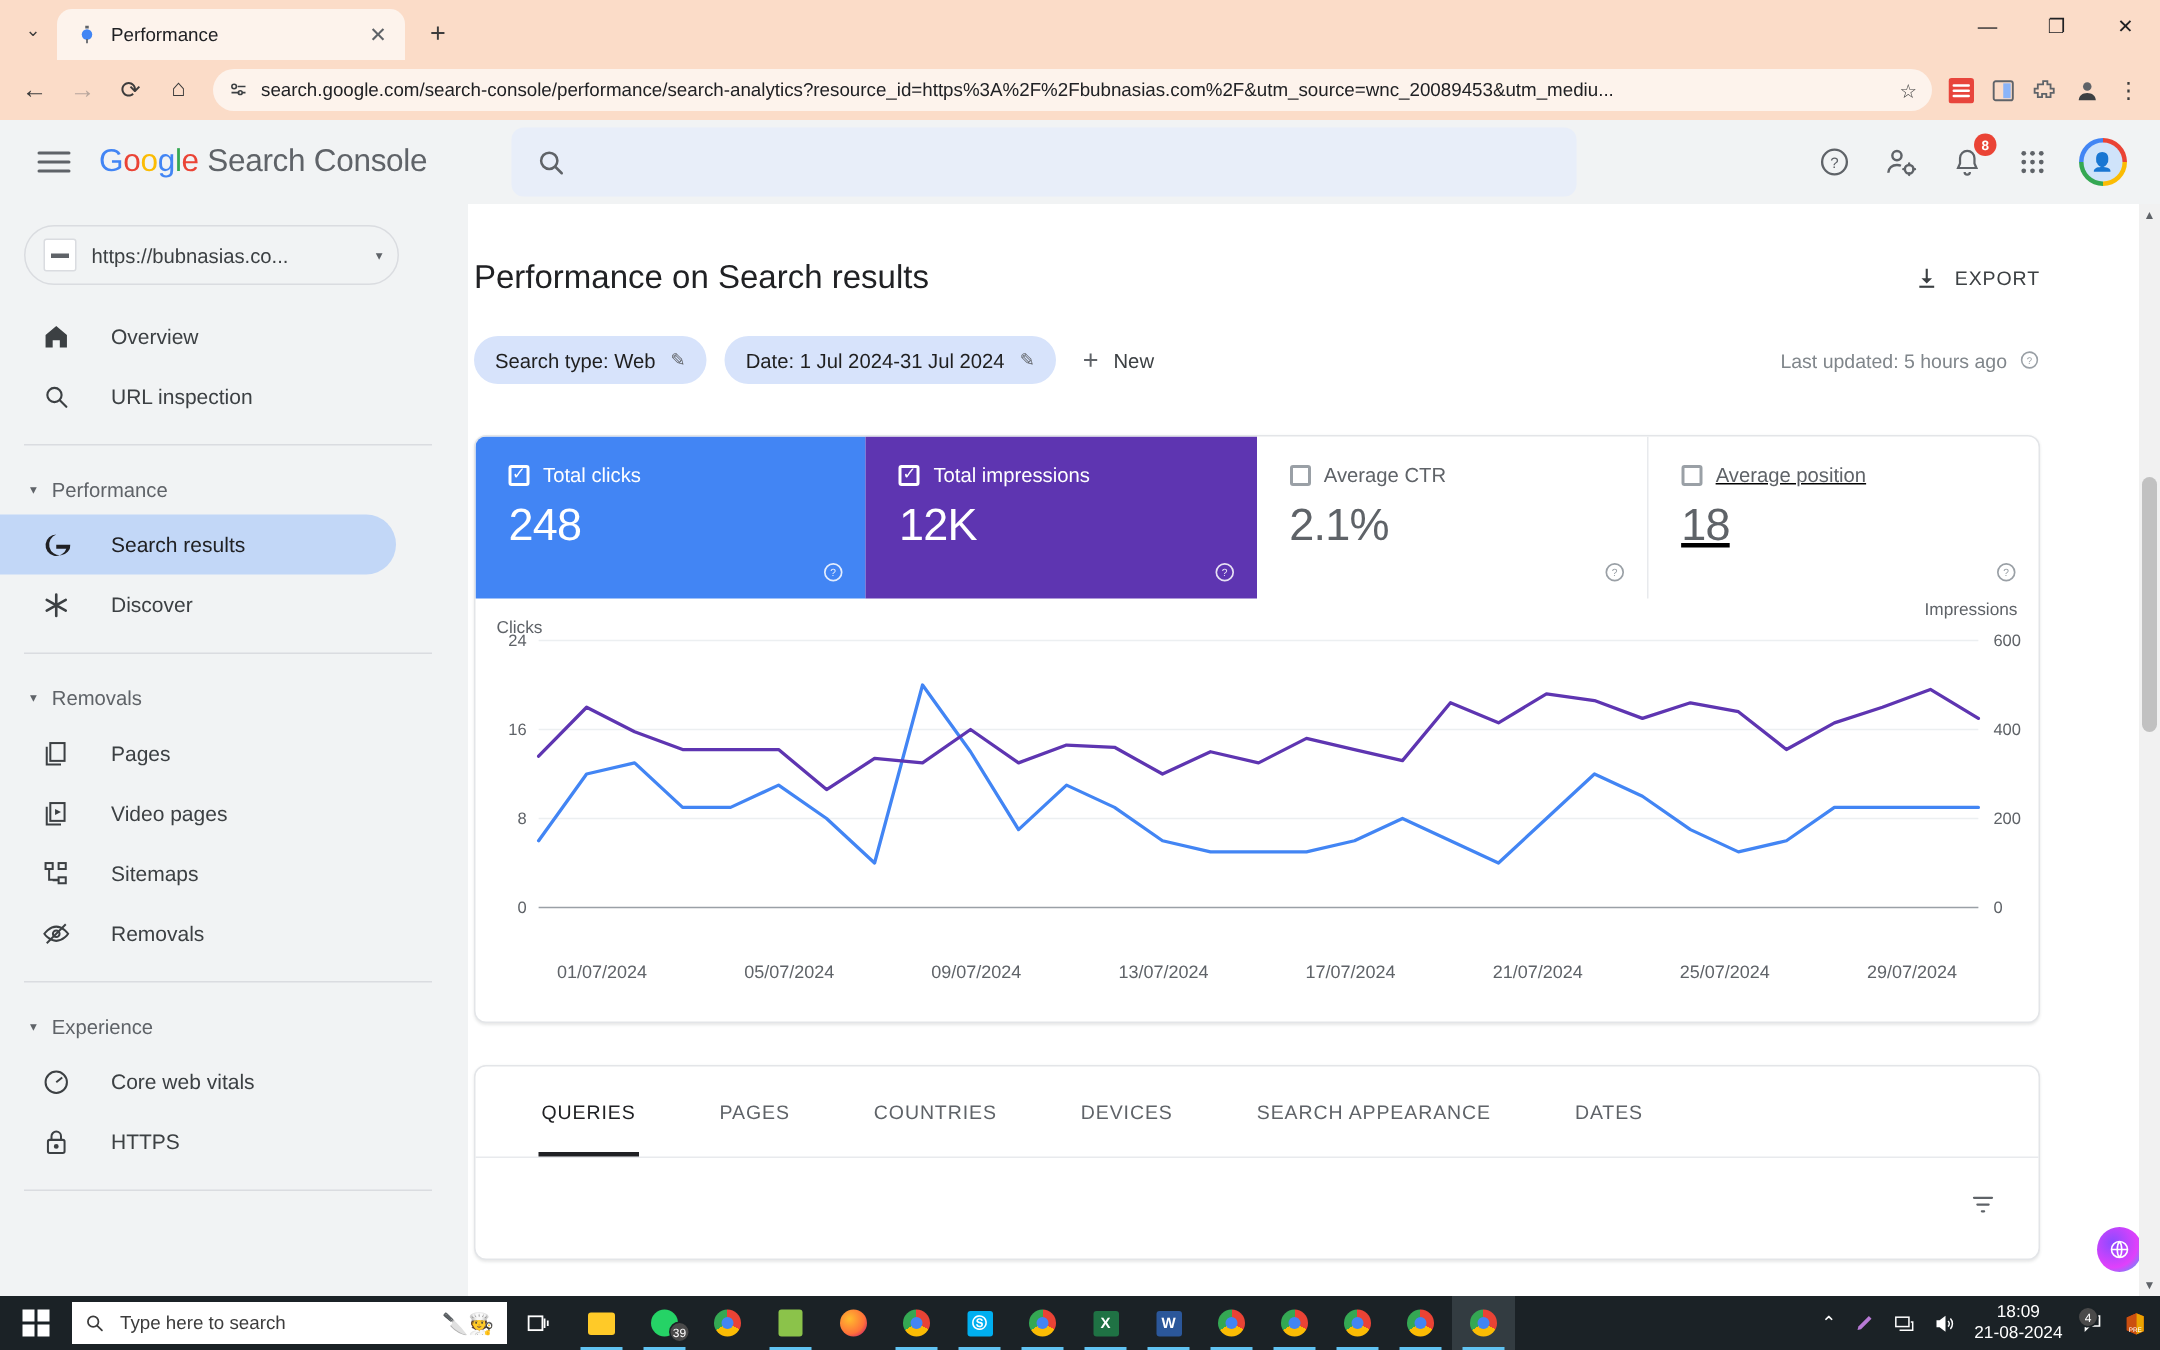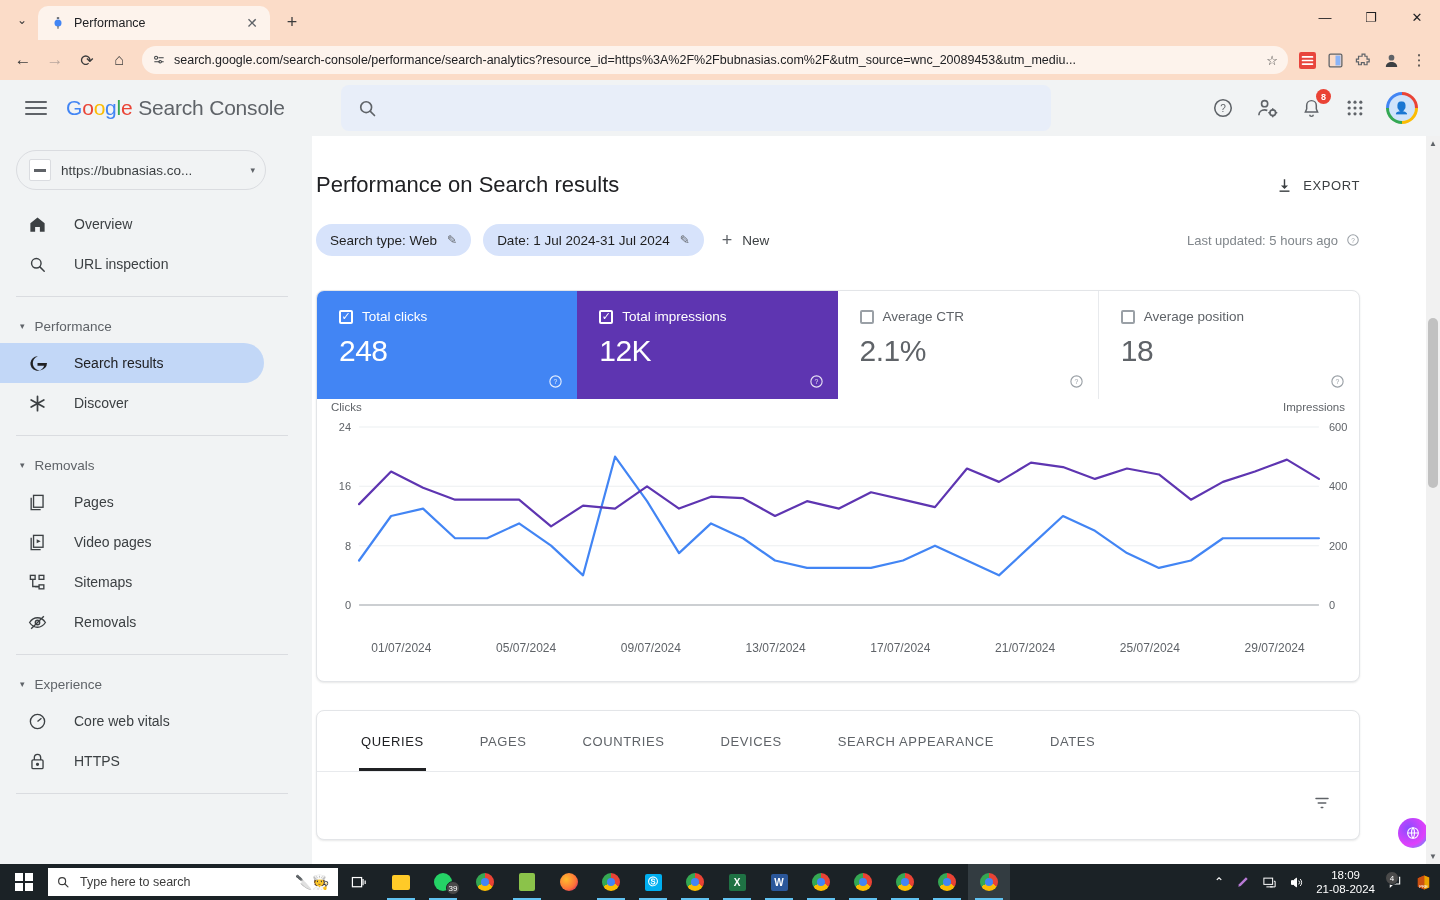--- a/index.html
+++ b/index.html
@@ -106,21 +106,21 @@
   .chip .pencil { color: #5f6368; font-size: 12px; }
   .new-filter { display: flex; align-items: center; gap: 10px; color: #3c4043; font-size: 13.5px; padding-left: 6px; }
   .last-updated { margin-left: auto; display: flex; align-items: center; gap: 8px; color: #80868b; font-size: 13px; }
 
   .card {
     margin: 34px 40px 0 4px; background: #fff; border: 1px solid #e3e5e8; border-radius: 8px; overflow: hidden;
     box-shadow: 0 1px 2px rgba(60,64,67,.12);
   }
   .metrics { display: flex; height: 108px; }
   .metric { flex: 1; padding: 18px 20px 0 22px; position: relative; border-right: 1px solid #e8eaed; }
-  .metric:last-child { border-right: 0; }
+  .metric:last-child { border-right: 0; text-decoration: underline; }
   .metric.sel-blue { background: #4285f4; color: #fff; border-right: 0; }
   .metric.sel-purple { background: #5e35b1; color: #fff; border-right: 0; }
   .m-top { display: flex; align-items: center; gap: 9px; font-size: 13.5px; }
   .cbox { width: 14px; height: 14px; border: 2px solid #9aa0a6; border-radius: 2px; display: flex; align-items: center; justify-content: center; }
   .sel-blue .cbox, .sel-purple .cbox { border-color: #fff; }
   .cbox.checked::after { content: "✓"; font-size: 11px; color: #fff; line-height: 1; }
   .m-label { color: #5f6368; }
   .sel-blue .m-label, .sel-purple .m-label { color: #fff; }
   .m-val { font-size: 30px; margin-top: 10px; color: #5f6368; font-weight: normal; letter-spacing: -0.5px; }
   .sel-blue .m-val, .sel-purple .m-val { color: #fff; }
@@ -518,21 +518,21 @@
                   <span class="m-help">
                     <svg class="ic-svg" width="15" height="15" viewBox="0 0 24 24">
                         <circle cx="12" cy="12" r="9" fill="none" stroke="currentColor" stroke-width="1.8"></circle>
                         <text x="12" y="16.5" font-size="11" fill="currentColor" text-anchor="middle" font-family="Liberation Sans">?</text>
                       </svg>
                   </span>
                 </div>
               </div>
 
               <div class="chart-wrap">
-                <span class="axis-title" style="left:14px;top:2px">Clicks</span>
+                <span class="axis-title" style="left:14px;top:14px">Clicks</span>
                 <span class="axis-title" style="right:14px;top:2px">Impressions</span>
                 <svg class="chart-svg" id="chart" viewBox="0 0 1040 230" preserveAspectRatio="none">
                     <line x1="42" y1="18" x2="1000" y2="18" stroke="#eceff1" stroke-width="1"></line>
                     <text x="34" y="22" text-anchor="end" font-size="11" fill="#5f6368" font-family="Liberation Sans">24</text>
                     <text x="1010" y="22" text-anchor="start" font-size="11" fill="#5f6368" font-family="Liberation Sans">600</text>
                     <line x1="42" y1="77.33333333333334" x2="1000" y2="77.33333333333334" stroke="#eceff1" stroke-width="1"></line>
                     <text x="34" y="81.33333333333334" text-anchor="end" font-size="11" fill="#5f6368" font-family="Liberation Sans">16</text>
                     <text x="1010" y="81.33333333333334" text-anchor="start" font-size="11" fill="#5f6368" font-family="Liberation Sans">400</text>
                     <line x1="42" y1="136.66666666666669" x2="1000" y2="136.66666666666669" stroke="#eceff1" stroke-width="1"></line>
                     <text x="34" y="140.66666666666669" text-anchor="end" font-size="11" fill="#5f6368" font-family="Liberation Sans">8</text>

